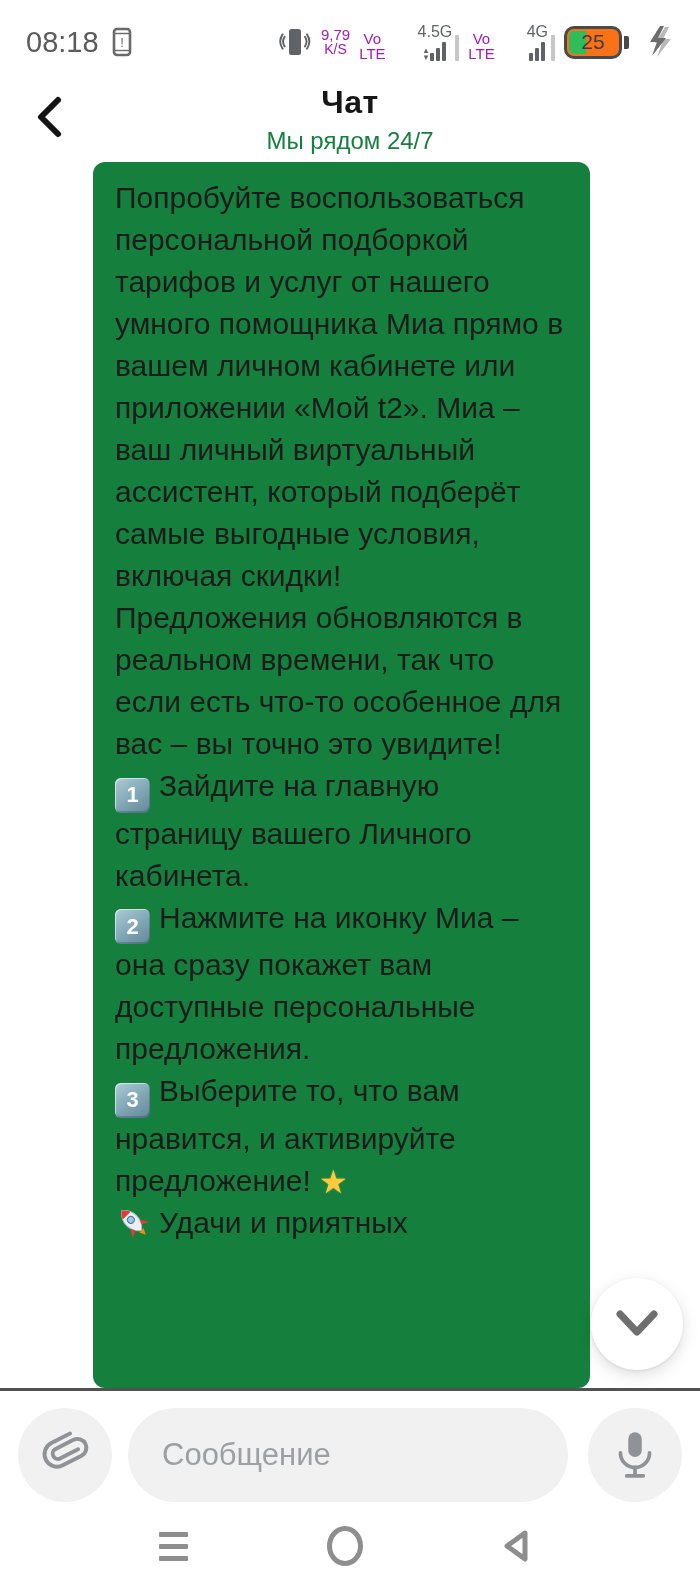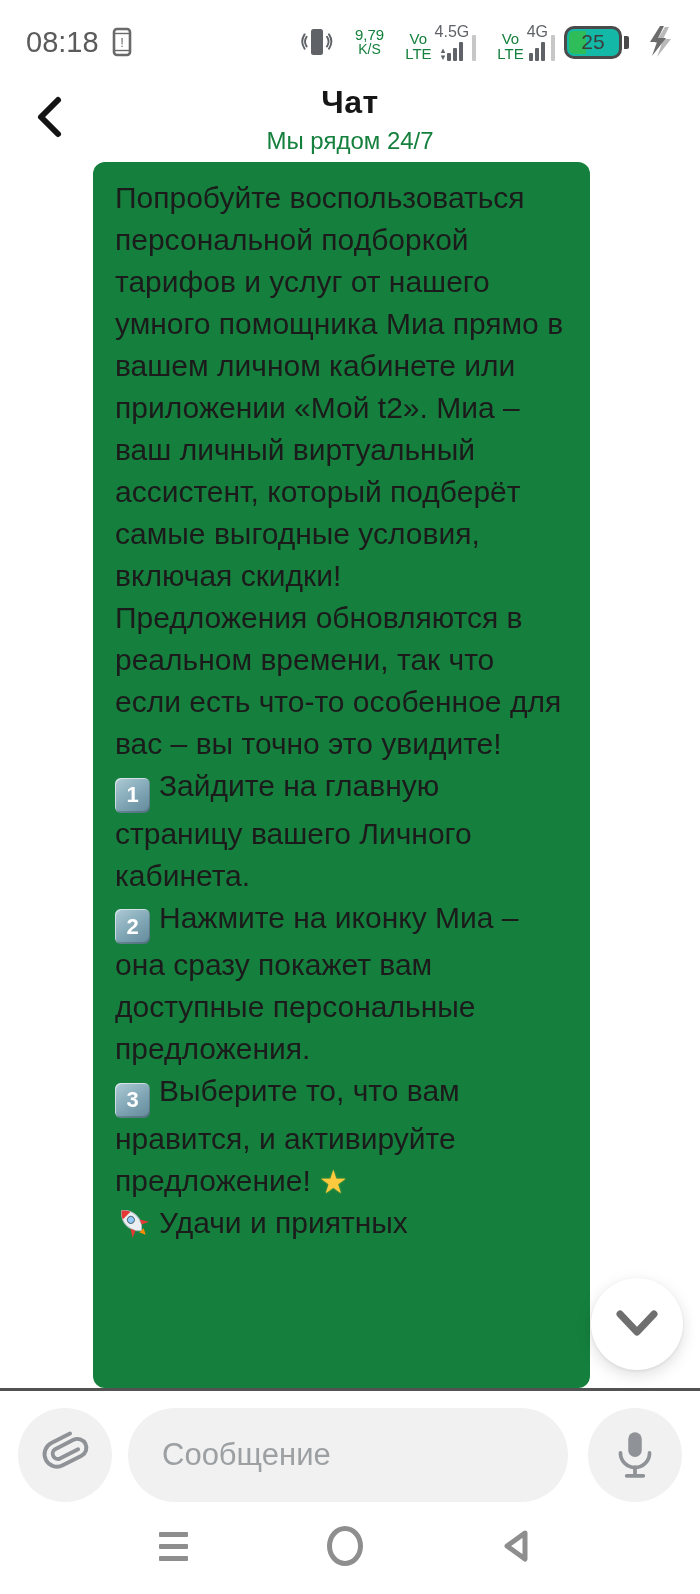--- a/index.html
+++ b/index.html
@@ -5,31 +5,31 @@
   html,body{margin:0;padding:0;background:#fff;}
   .screen{
     position:relative;width:700px;height:1594px;background:#ffffff;overflow:hidden;
     font-family:"Liberation Sans","DejaVu Sans",sans-serif;
   }
   
   .statusbar{position:absolute;top:16px;left:0;right:0;height:52px;display:flex;align-items:center;padding:0 26px;box-sizing:border-box;color:#5f6368;gap:48px;}
   .sb-left{display:flex;align-items:center;gap:12px;}
   .sb-time{font-size:29px;color:#5b5b5b;}
   .sb-right{margin-left:auto;display:flex;align-items:center;gap:9px;}
-  .sb-stack{display:flex;flex-direction:column;align-items:center;line-height:15px;font-size:15px;color:#15803d;margin-left:12px;}
+  .sb-stack{display:flex;flex-direction:column;align-items:center;line-height:15px;font-size:15px;color:#a21caf;}
   .sb-stack .b{font-size:14px;}
   .simgroup{display:flex;align-items:flex-end;gap:3px;}
-  .techstack{display:flex;flex-direction:column;align-items:center;line-height:15px;}
+  .techstack{display:flex;flex-direction:column;align-items:center;line-height:15px;margin-left:29px;}
   .tech-label{font-size:16px;color:#5f6368;}
   .tech-bottom{display:flex;align-items:flex-end;gap:2px;height:22px;}
   .arrows{display:flex;flex-direction:column;justify-content:flex-end;font-size:9px;line-height:7px;color:#5f6368;}
   .bars{display:flex;align-items:flex-end;gap:2px;}
   .bar{width:4px;background:#5f6368;border-radius:1px;}
   .bar.light{background:#c7c7c7;}
-  .battery{position:relative;width:58px;height:33px;border:3px solid #4a4a4a;border-radius:10px;box-sizing:border-box;background:#14b8a6;display:flex;align-items:center;justify-content:center;}
+  .battery{position:relative;width:58px;height:33px;border:3px solid #4a4a4a;border-radius:10px;box-sizing:border-box;background:#f97316;display:flex;align-items:center;justify-content:center;}
   .battery-fill{position:absolute;left:2px;top:2px;bottom:2px;width:17px;background:#2ebd59;border-radius:5px 0 0 5px;}
   .battery-num{position:relative;font-size:21px;color:#3c3c3c;z-index:1;}
   .battery-nub{width:5px;height:13px;background:#4a4a4a;border-radius:0 2px 2px 0;margin-left:2px;}
   
   .header{position:absolute;top:84px;left:0;right:0;height:76px;padding-left:13px;}
   .back-btn{position:absolute;left:26px;top:8px;width:48px;height:52px;background:none;border:none;padding:0;cursor:pointer;}
   .htitles{position:absolute;left:0;right:0;top:0;text-align:center;}
   .htitle{font-size:32px;font-weight:800;color:#161616;letter-spacing:.5px;}
   .hsub{font-size:24px;color:#15803d;margin-top:6px;text-align:center;}
   

